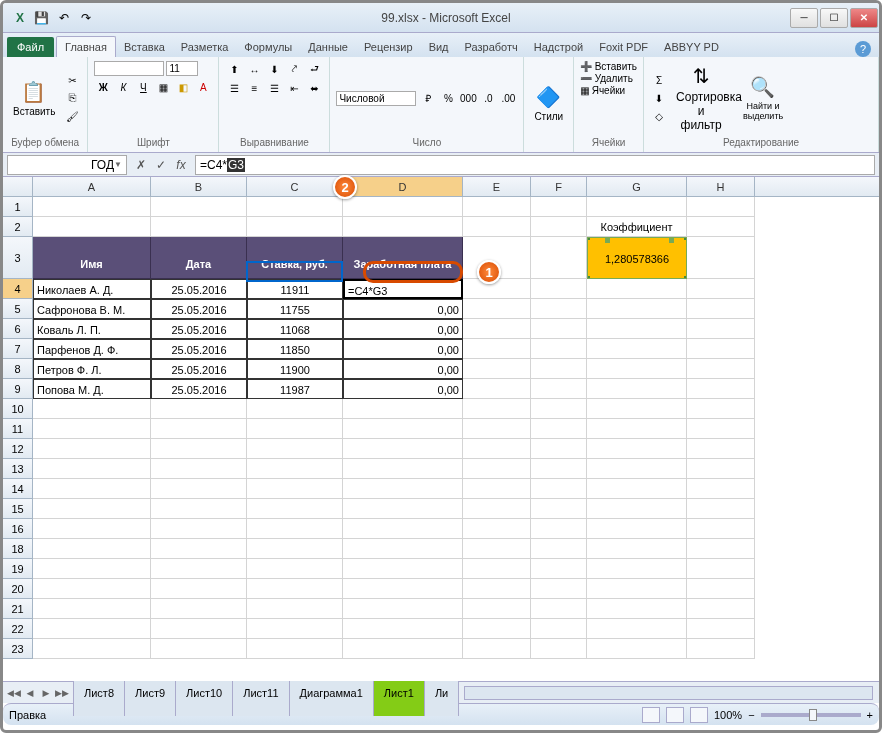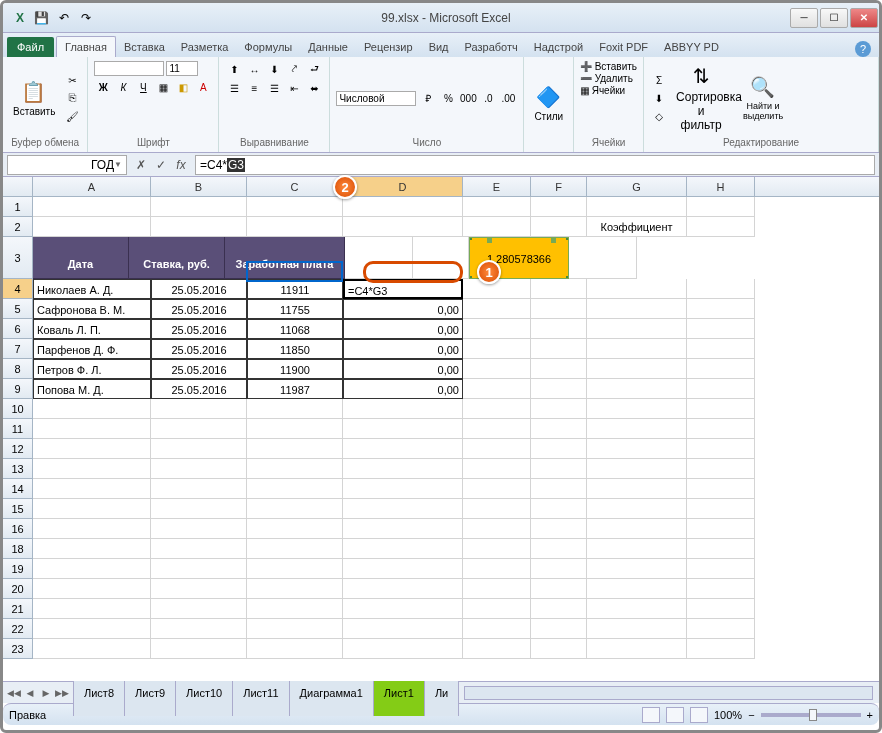--- a/index.html
+++ b/index.html
@@ -301,20 +301,21 @@
         <div class="cell C"></div>
         <div class="cell D"></div>
         <div class="cell E"></div>
         <div class="cell F"></div>
         <div class="cell G koef-label">Коэффициент</div>
         <div class="cell H"></div>
       </div>
 
     <div class="gr tall">
         <div class="rh">3</div>
+      <div class="cell A thdr">Имя</div>
       <div class="cell B thdr">Дата</div>
       <div class="cell C thdr">Ставка, руб.</div>
       <div class="cell D thdr">Заработная плата</div>
       <div class="cell E"></div>
         <div class="cell F"></div>
       <div class="cell G koef-cell"><span>1,280578366</span><span class="c1"></span><span class="c2"></span><span class="c3"></span><span class="c4"></span></div>
       <div class="cell H"></div>
     </div>
 
     <div class="gr">

